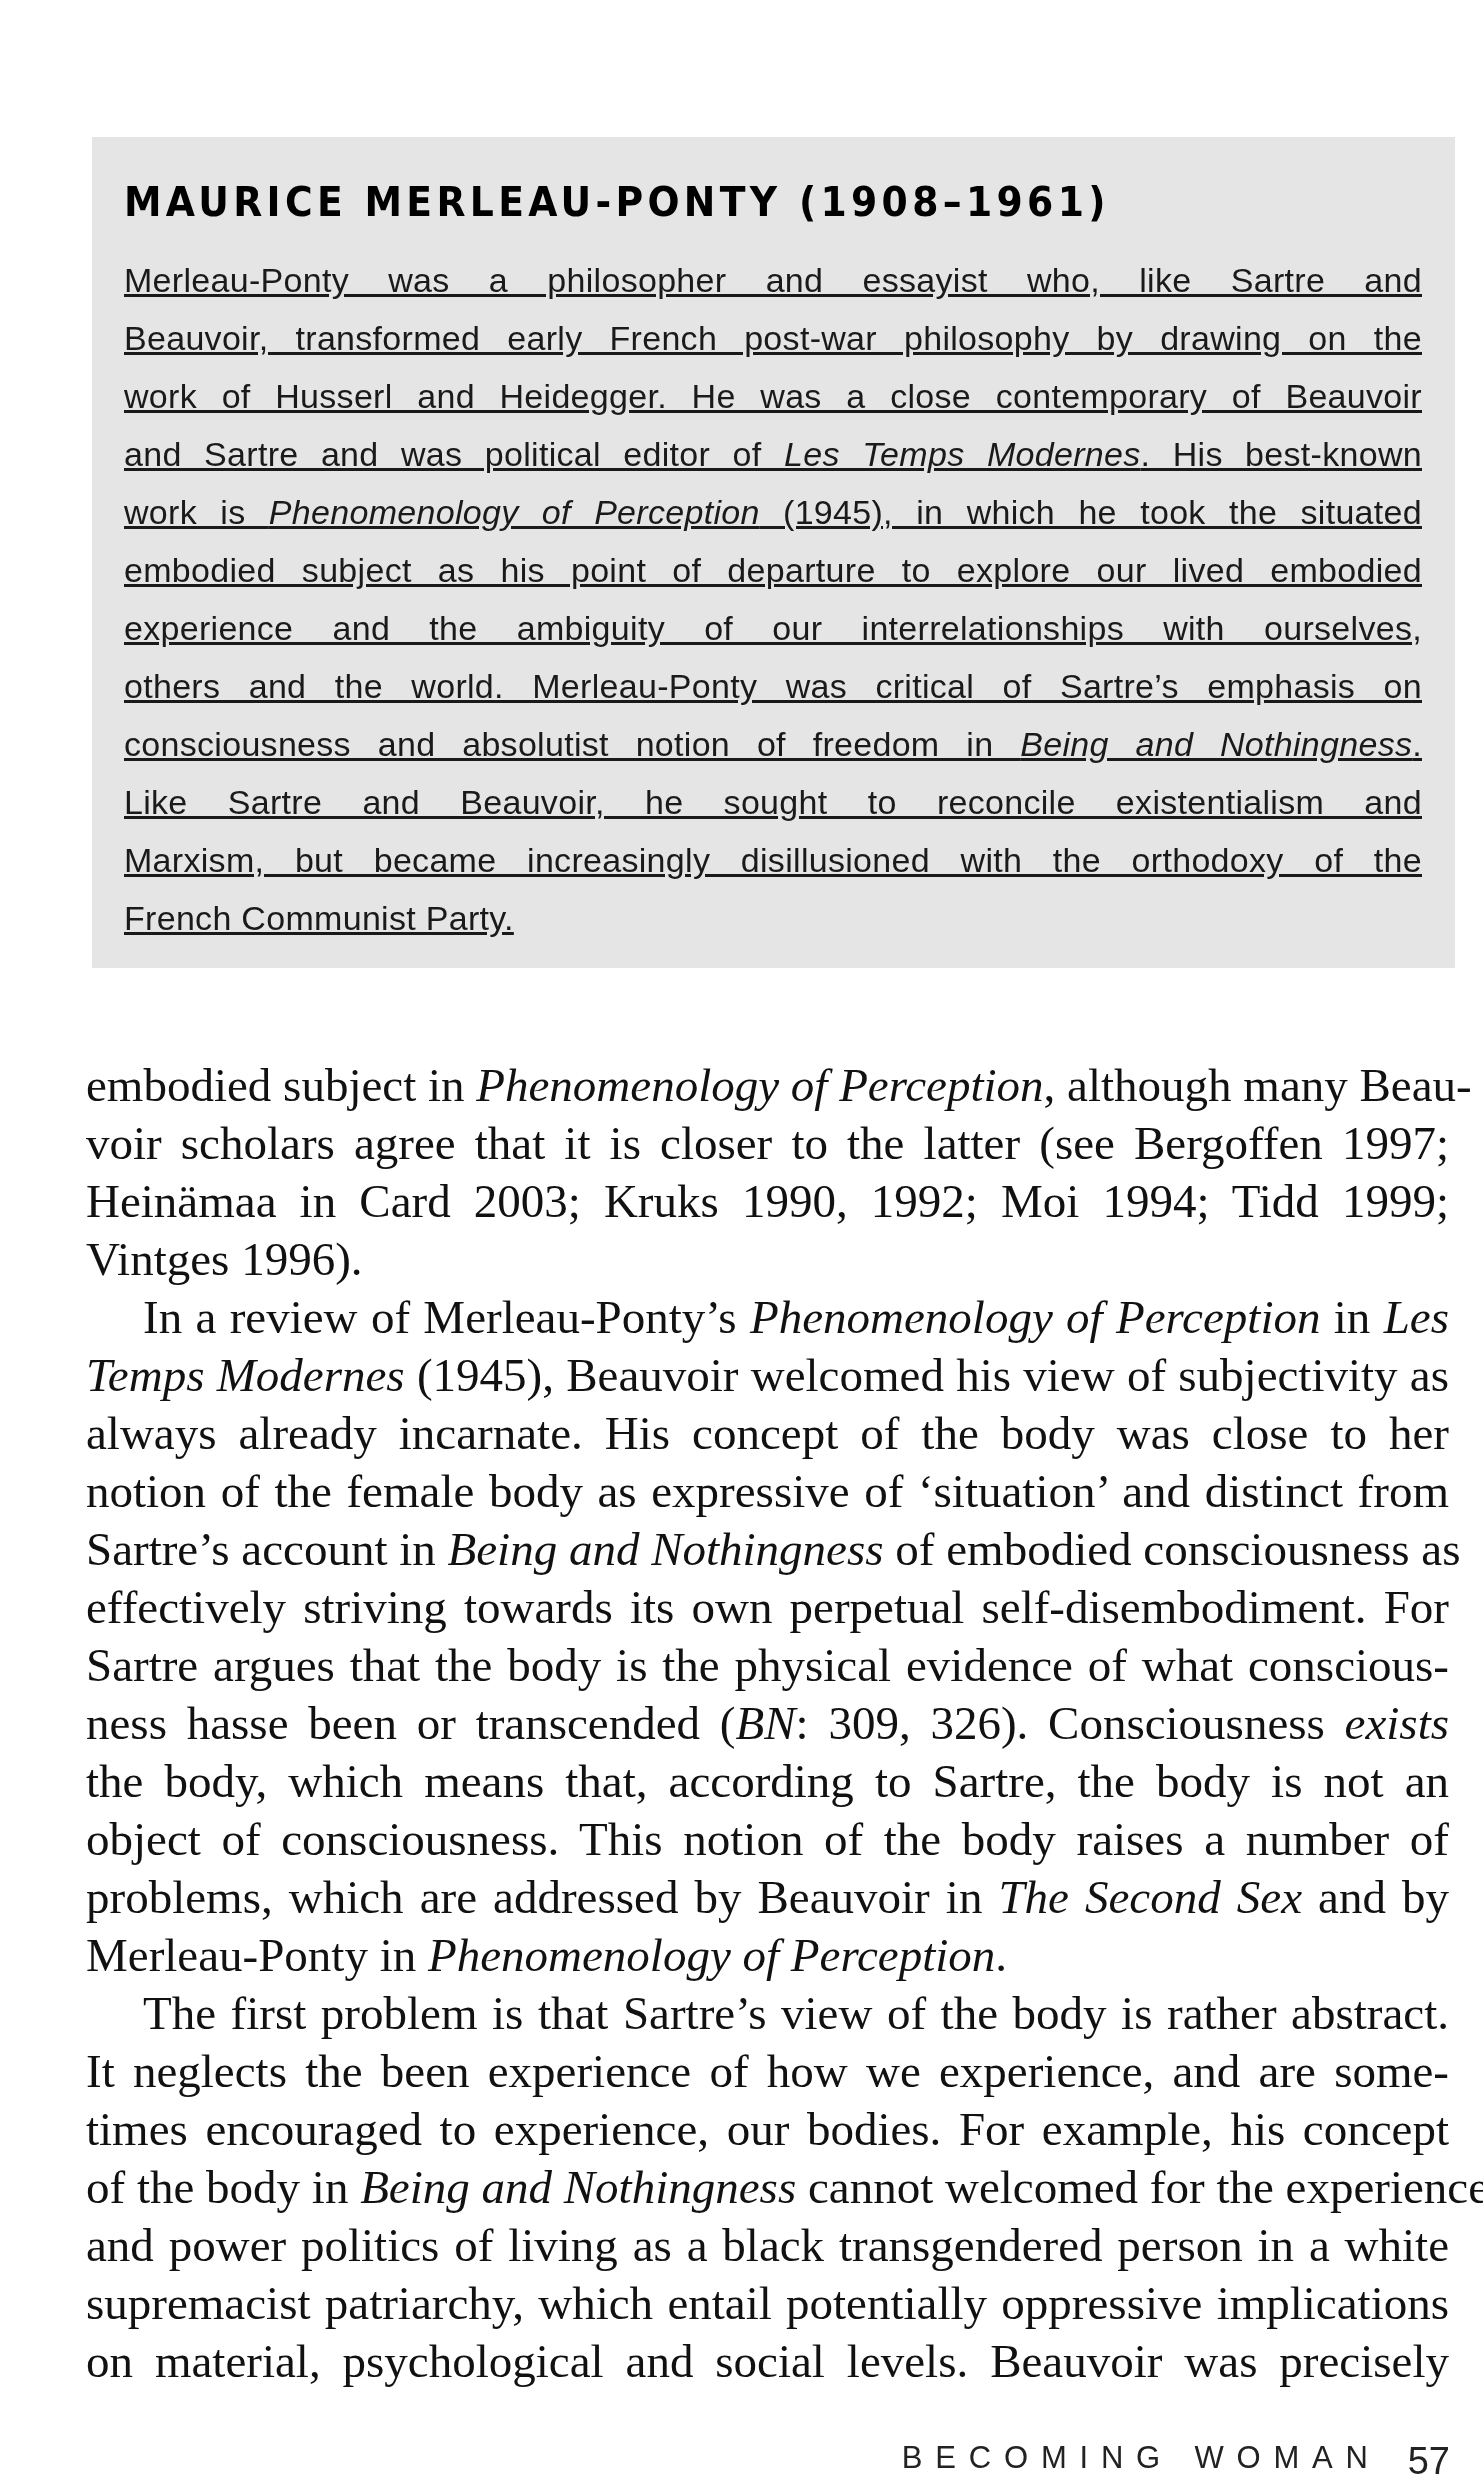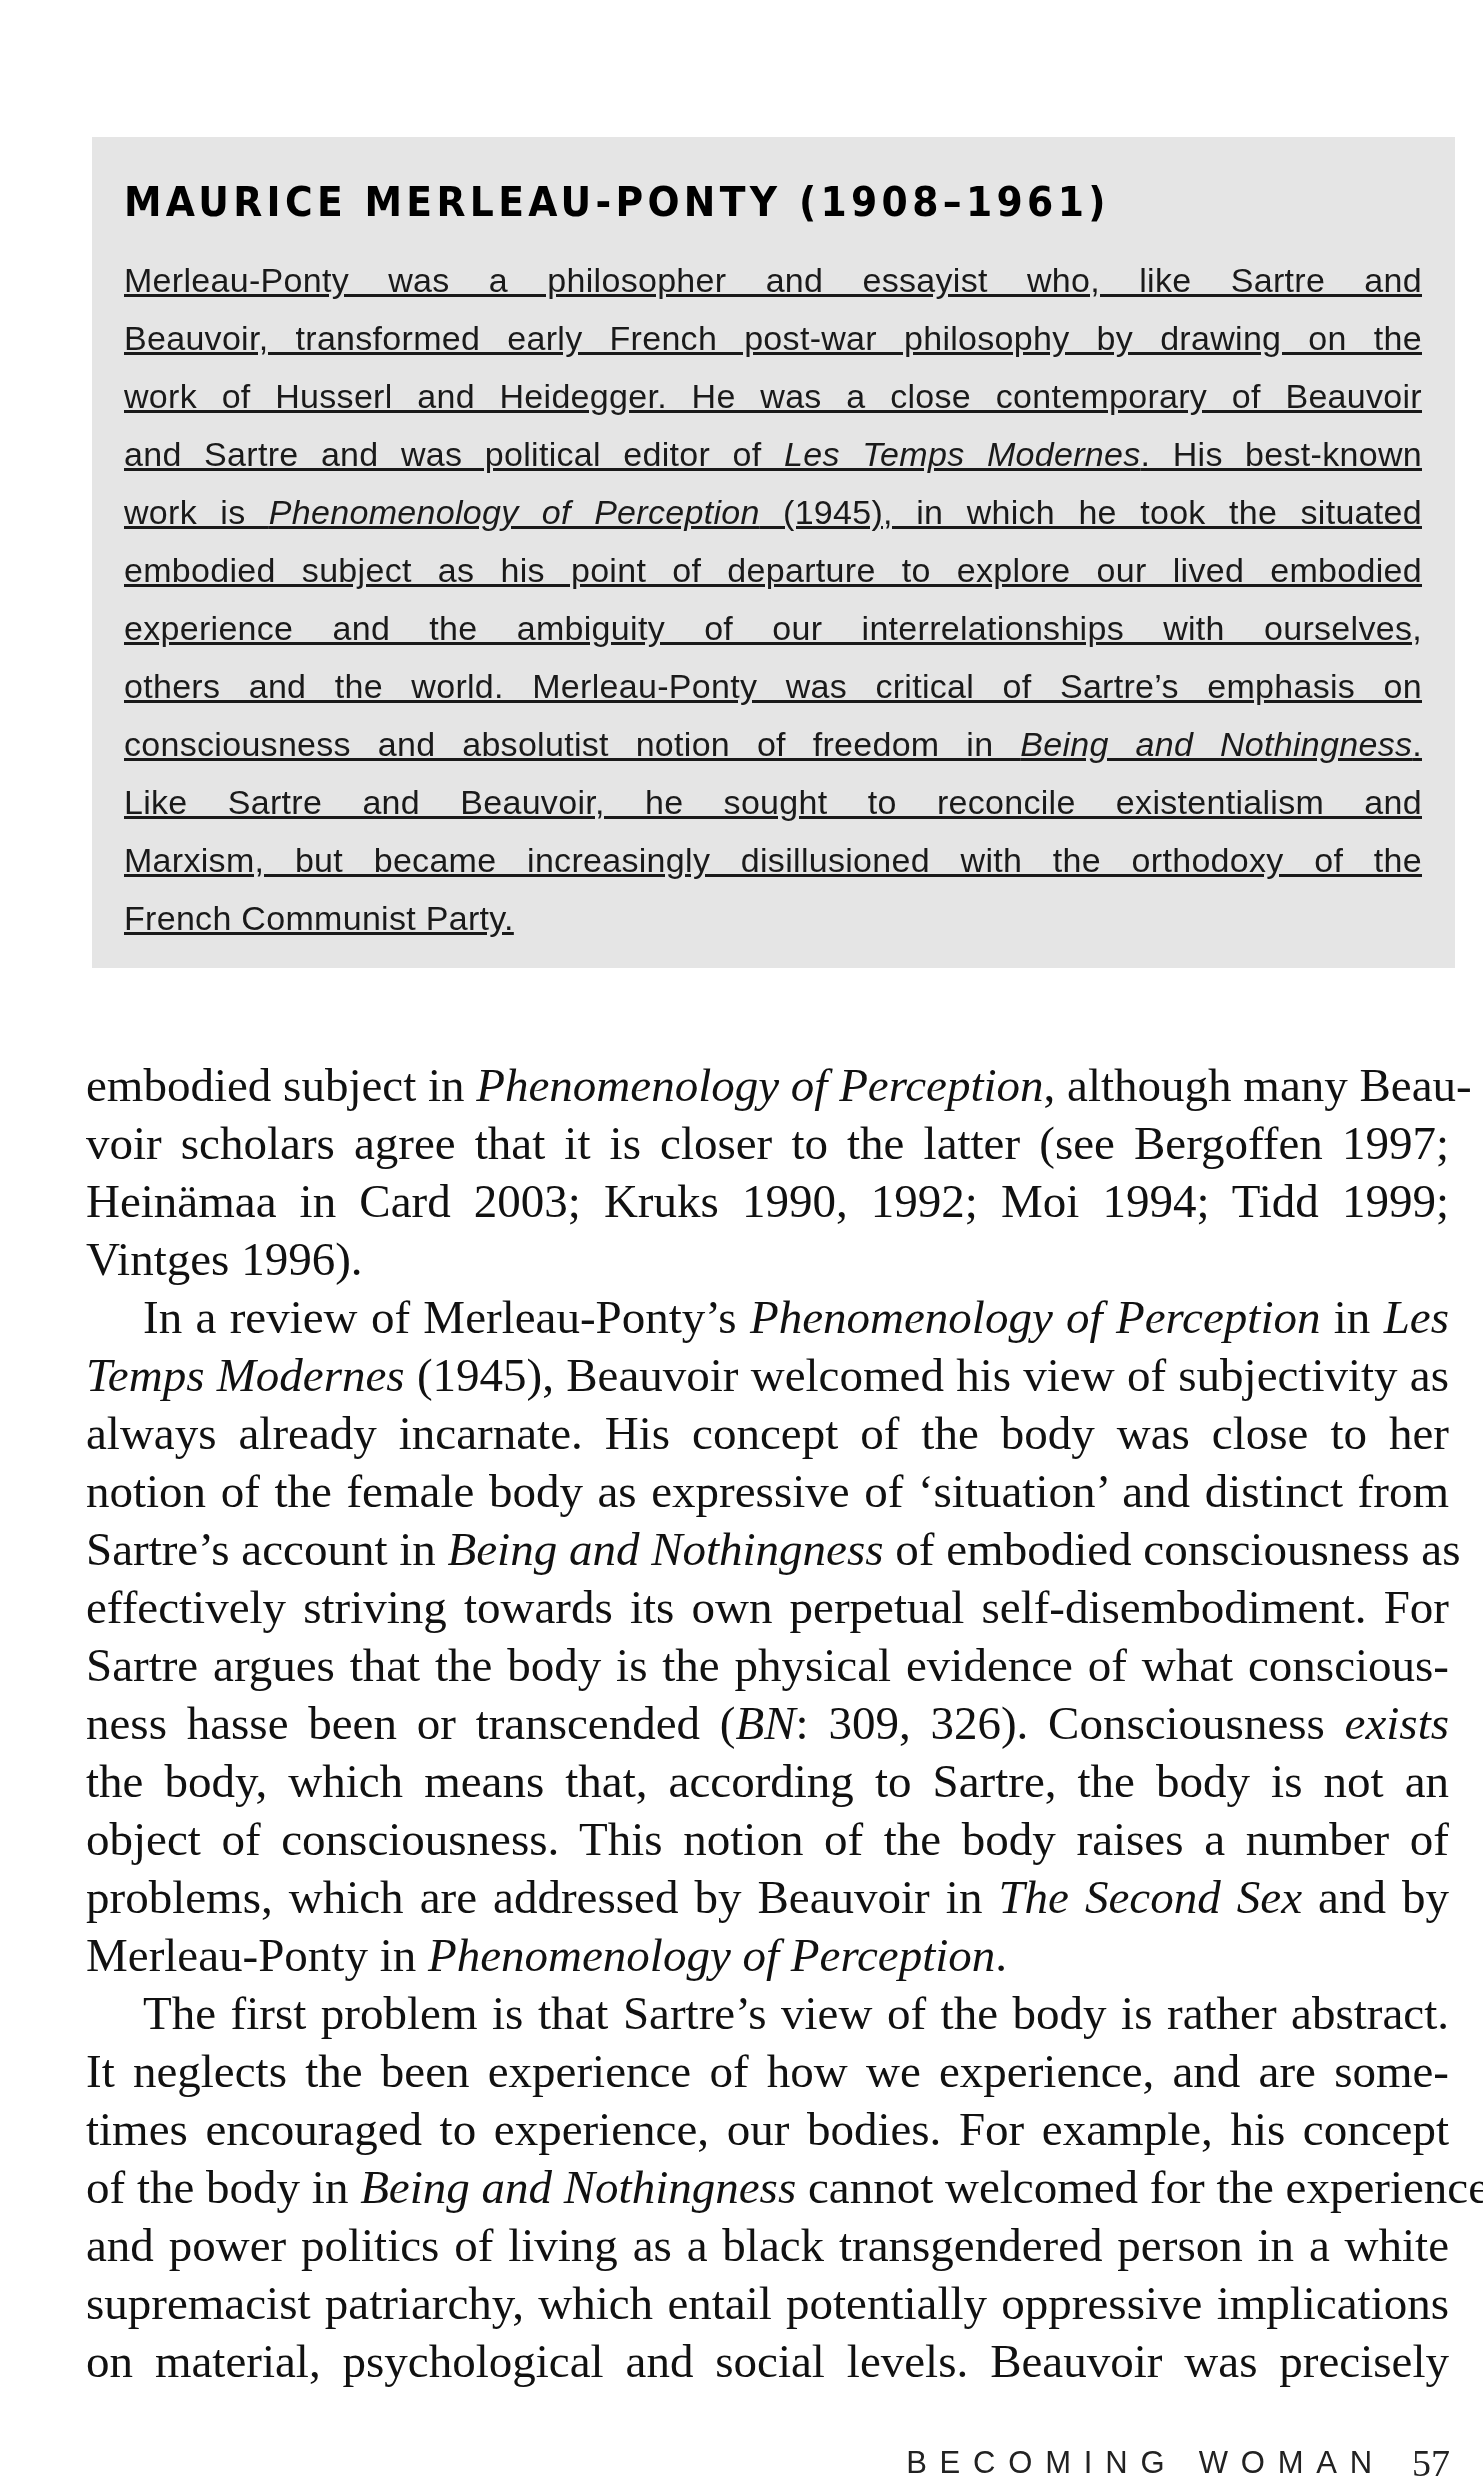--- a/index.html
+++ b/index.html
@@ -70,34 +70,33 @@
   .main-text .line.last { text-align-last: left; }
   .main-text .line.indent { text-indent: 57px; }
   .main-text i, .sidebar-body i { font-style: italic; }
 
   .running-footer {
     position: absolute;
     right: 34px;
     top: 2442px;
     height: 41px;
     display: flex;
-    align-items: center;
+    align-items: flex-start;
     font-family: "Liberation Sans", sans-serif;
     color: #222;
   }
   .running-title {
     font-size: 31px;
     letter-spacing: 12.8px;
     margin-right: 27px;
     line-height: 1;
   }
   .page-number {
     font-size: 38px;
     line-height: 1;
-    font-family: Liberation Serif, serif;
   }
 </style>
 </head>
 <body>
 
 <div class="sidebar-box">
   <h2 class="sidebar-title">MAURICE MERLEAU-PONTY (1908–1961)</h2>
   <div class="sidebar-body" id="sidebar-body">
       <span class="line "><span>Merleau-Ponty was a philosopher and essayist who, like Sartre and</span></span>
       <span class="line "><span>Beauvoir, transformed early French post-war philosophy by drawing on the</span></span>

